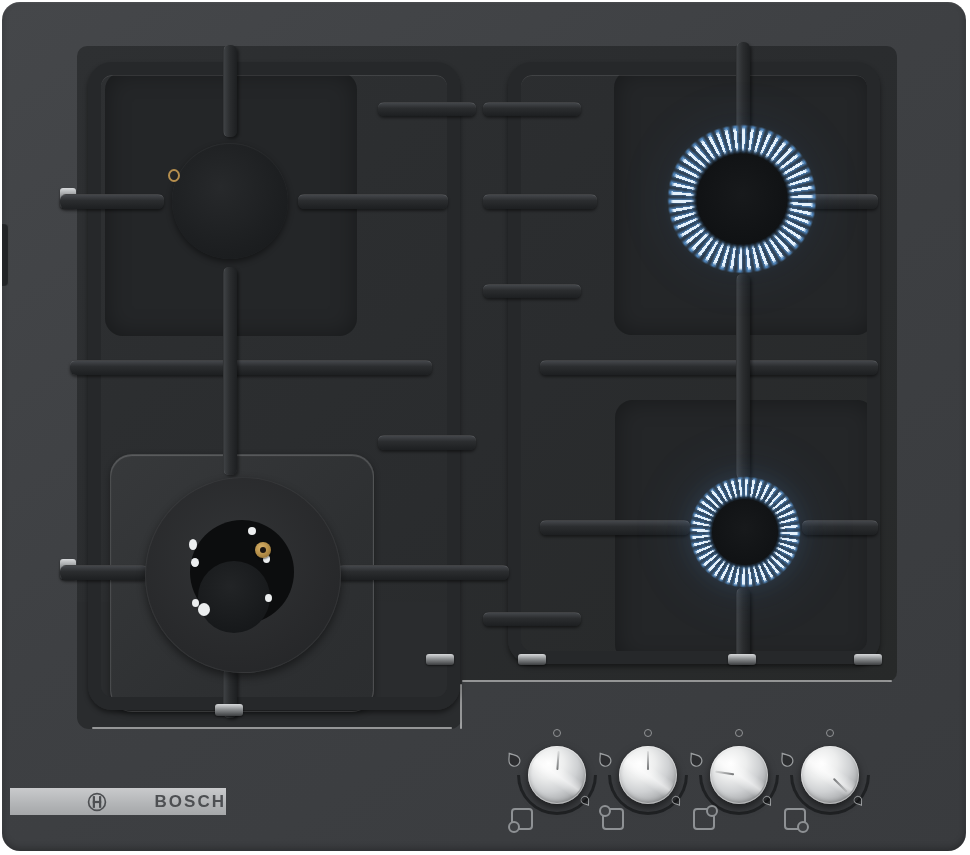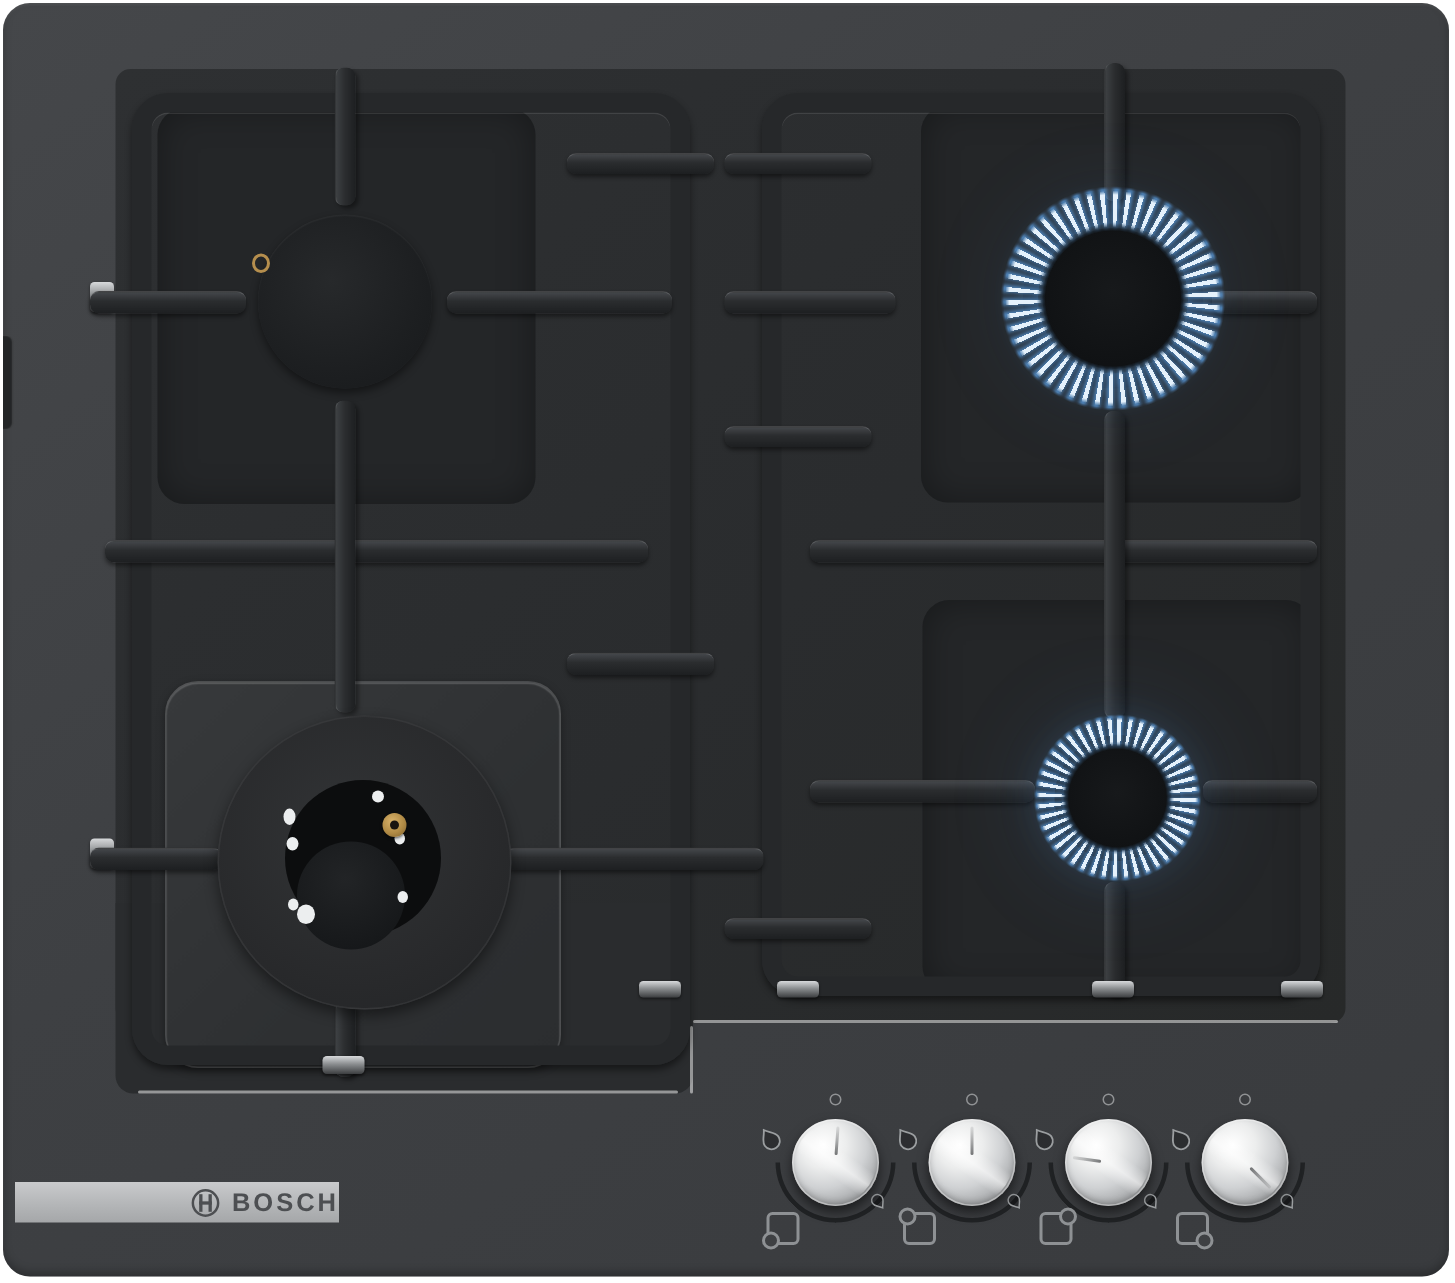--- a/index.html
+++ b/index.html
@@ -101,21 +101,21 @@
   .fi-small{left:72px;top:68px;transform:rotate(145deg);}
   .pos-icon{position:absolute;left:2px;top:81px;width:18px;height:18px;border-radius:4px;
        border:2px solid #8e9194;}
   .pos-dot{position:absolute;width:8px;height:8px;border-radius:50%;border:2px solid #8e9194;
        background:#3e4043;}
   .pd-bl{left:-5px;bottom:-5px;} .pd-tl{left:-5px;top:-5px;}
   .pd-tr{right:-5px;top:-5px;}  .pd-br{right:-5px;bottom:-5px;}
   
   .logo-strip{left:8px;top:786px;width:216px;height:27px;
        background:linear-gradient(180deg,#c9cacc 0%,#b4b6b8 55%,#a5a7a9 100%);
-       display:flex;align-items:center;justify-content:flex-end;padding-left:76px;box-sizing:border-box;
+       display:flex;align-items:center;justify-content:space-between;padding-left:76px;box-sizing:border-box;
        gap:7px;}
   .logo-text{font-size:17px;font-weight:700;letter-spacing:2px;color:#4d4f52;line-height:1;}
 </style>
 </head>
 <body>
 
 <div class="stage">
   <div class="hob">
 
     <div class="abs glass-main"></div>

